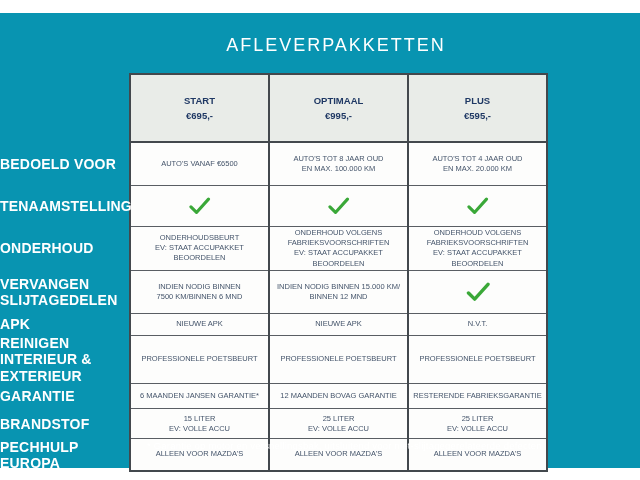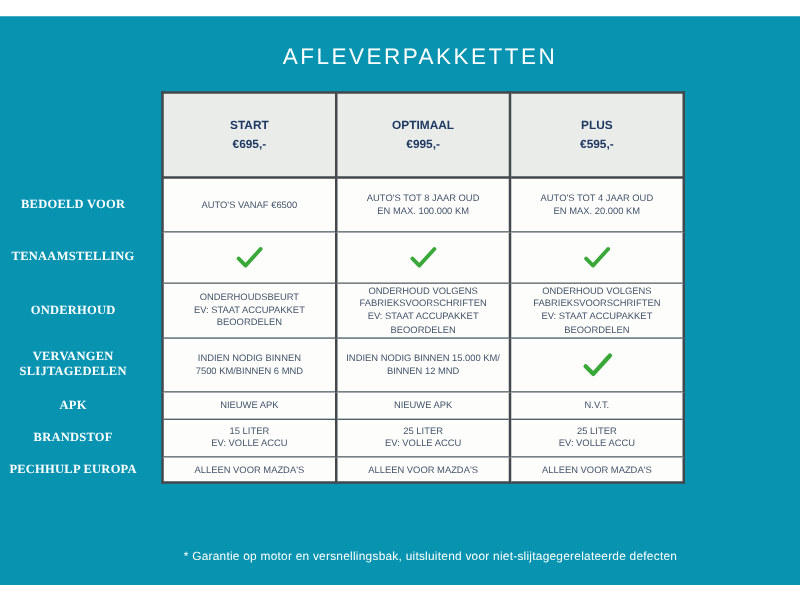--- a/index.html
+++ b/index.html
@@ -23,25 +23,25 @@
   }
   col.c-label{width:130px;}
   col.c-data{width:139px;}
   th.hdr{
     background:#e9ece8;color:#1f3864;
     border:2px solid #43484d;
     font-size:9.5px;font-weight:bold;line-height:1.6;
     text-align:center;vertical-align:middle;padding:18px;
   }
   td.lbl{
-    color:#ffffff;font-weight:bold;font-size:10px;
-    text-align:center;vertical-align:middle;
+    color:#ffffff;font-weight:bold;font-size:14px;
+    text-align:left;vertical-align:middle;
     padding:0 12px 0 0;line-height:1.15;
     white-space:pre-line;letter-spacing:0.2px;
-    background:transparent;border:none;font-family:Liberation Serif, serif;
+    background:transparent;border:none;
   }
   td.cell{
     background:#fdfdfc;color:#44546a;
     border-left:2px solid #43484d;border-right:2px solid #43484d;
     border-top:1.5px solid #595e63;border-bottom:1.5px solid #595e63;
     font-size:7.5px;text-align:center;vertical-align:middle;
     line-height:1.35;white-space:pre-line;padding:1px 2px;
   }
   tbody tr:last-child td.cell{border-bottom:2px solid #43484d;}
   svg.check{display:block;margin:0 auto;}
@@ -130,20 +130,33 @@
               <path d="M3 11.5 L9.5 18 L23.5 2.5" fill="none" stroke="#3aa838" stroke-width="3.6" stroke-linecap="round" stroke-linejoin="round"></path>
             </svg>
         </td>
       </tr>
       <tr style="height:22px">
         <td class="lbl">APK</td>
         <td class="cell">NIEUWE APK</td>
         <td class="cell">NIEUWE APK</td>
         <td class="cell">N.V.T.</td>
       </tr>
+      <tr style="height:20px">
+        <td class="lbl">REINIGEN INTERIEUR &amp;
+EXTERIEUR</td>
+        <td class="cell">PROFESSIONELE POETSBEURT</td>
+        <td class="cell">PROFESSIONELE POETSBEURT</td>
+        <td class="cell">PROFESSIONELE POETSBEURT</td>
+      </tr>
+      <tr style="height:25px">
+        <td class="lbl">GARANTIE</td>
+        <td class="cell">6 MAANDEN JANSEN GARANTIE*</td>
+        <td class="cell">12 MAANDEN BOVAG GARANTIE</td>
+        <td class="cell">RESTERENDE FABRIEKSGARANTIE</td>
+      </tr>
       <tr style="height:30px">
         <td class="lbl">BRANDSTOF</td>
         <td class="cell">15 LITER
 EV: VOLLE ACCU</td>
         <td class="cell">25 LITER
 EV: VOLLE ACCU</td>
         <td class="cell">25 LITER
 EV: VOLLE ACCU</td>
       </tr>
       <tr style="height:21px">

